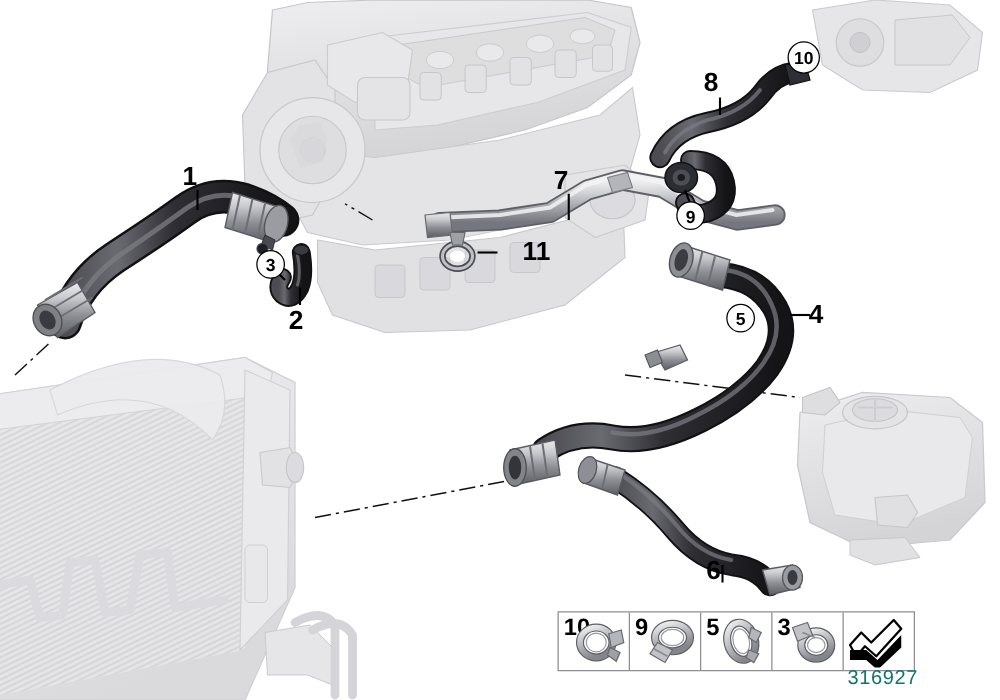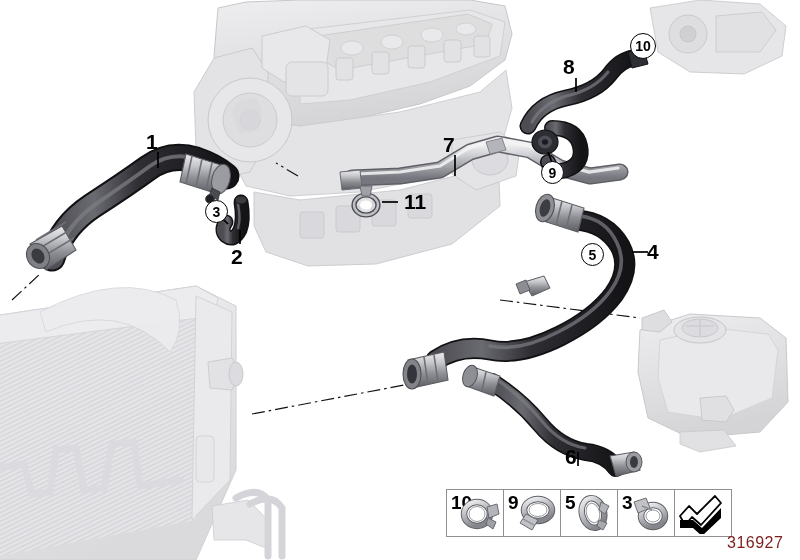--- a/index.html
+++ b/index.html
@@ -14,21 +14,21 @@
         background:#fff;display:flex;align-items:center;justify-content:center;
         font-family:"Liberation Sans",sans-serif;font-size:14px;font-weight:bold;
         color:#000;width:23px;height:23px;box-sizing:border-box;}
   #legend{position:absolute;left:446px;top:489px;width:286px;height:48px;
           border:1.4px solid #8e8e93;box-sizing:border-box;display:flex;background:#fff;}
   .lcell{position:relative;flex:1 1 0;border-right:1.4px solid #8e8e93;box-sizing:border-box;}
   .lcell:last-child{border-right:none;}
   .lnum{position:absolute;left:4px;top:3px;font-size:19px;font-weight:bold;
         color:#000;font-family:"Liberation Sans",sans-serif;line-height:1;}
   .lart{position:absolute;right:2px;top:2px;width:44px;height:42px;}
-  #diagid{position:absolute;left:727px;top:534px;font-size:16px;color:#7f1d1d;
+  #diagid{position:absolute;left:678px;top:534px;font-size:16px;color:#0f766e;
           letter-spacing:.5px;font-family:"Liberation Sans",sans-serif;text-align:right;}
 </style>
 </head>
 <body>
 
 <div id="stage">
 
   <svg id="art" viewBox="0 0 800 560">
     <defs>
       <linearGradient id="hoseG" x1="0" y1="0" x2="0" y2="1">
@@ -296,21 +296,21 @@
   <div class="lbl big" style="left:146px;top:131px;">1</div>
   <div class="lbl big" style="left:231px;top:246px;">2</div>
   <div class="circ" style="left:205px;top:200px;">3</div>
   <div class="lbl big" style="left:647px;top:241px;">4</div>
   <div class="circ" style="left:581px;top:243px;">5</div>
   <div class="lbl big" style="left:565px;top:446px;">6</div>
   <div class="lbl big" style="left:443px;top:134px;">7</div>
   <div class="lbl big" style="left:563px;top:56px;">8</div>
   <div class="circ" style="left:541px;top:161px;">9</div>
   <div class="circ" style="left:630px;top:33px;width:26px;height:26px;">10</div>
-  <div class="lbl big" style="left:404px;top:191px;">11</div>
+  <div class="lbl big" style="left:418px;top:191px;">11</div>
 
   <div id="legend">
 
     <div class="lcell">
       <div class="lnum">10</div>
       <svg class="lart" viewBox="0 0 44 42">
         <ellipse cx="20" cy="22" rx="13" ry="12" fill="none" stroke="#5f6066" stroke-width="6.5"></ellipse>
         <ellipse cx="20" cy="22" rx="13" ry="12" fill="none" stroke="url(#clampG)" stroke-width="4.6"></ellipse>
         <ellipse cx="20" cy="22" rx="8" ry="7.5" fill="#fff" stroke="#9a9ba0" stroke-width="1"></ellipse>
         <path d="M30,15 L40,12 L42,22 L32,26 Z" fill="#b4b5ba" stroke="#6b6c72" stroke-width="1"></path>

